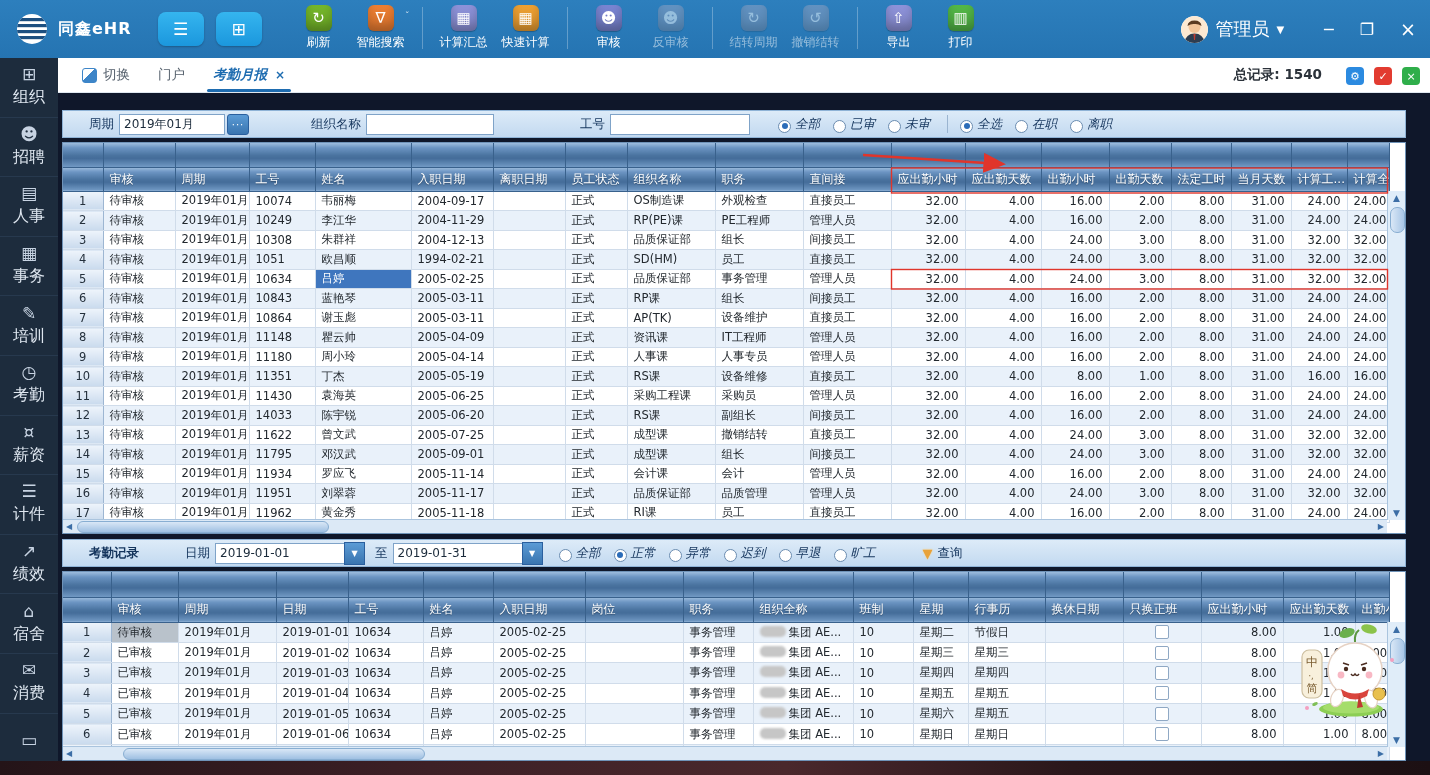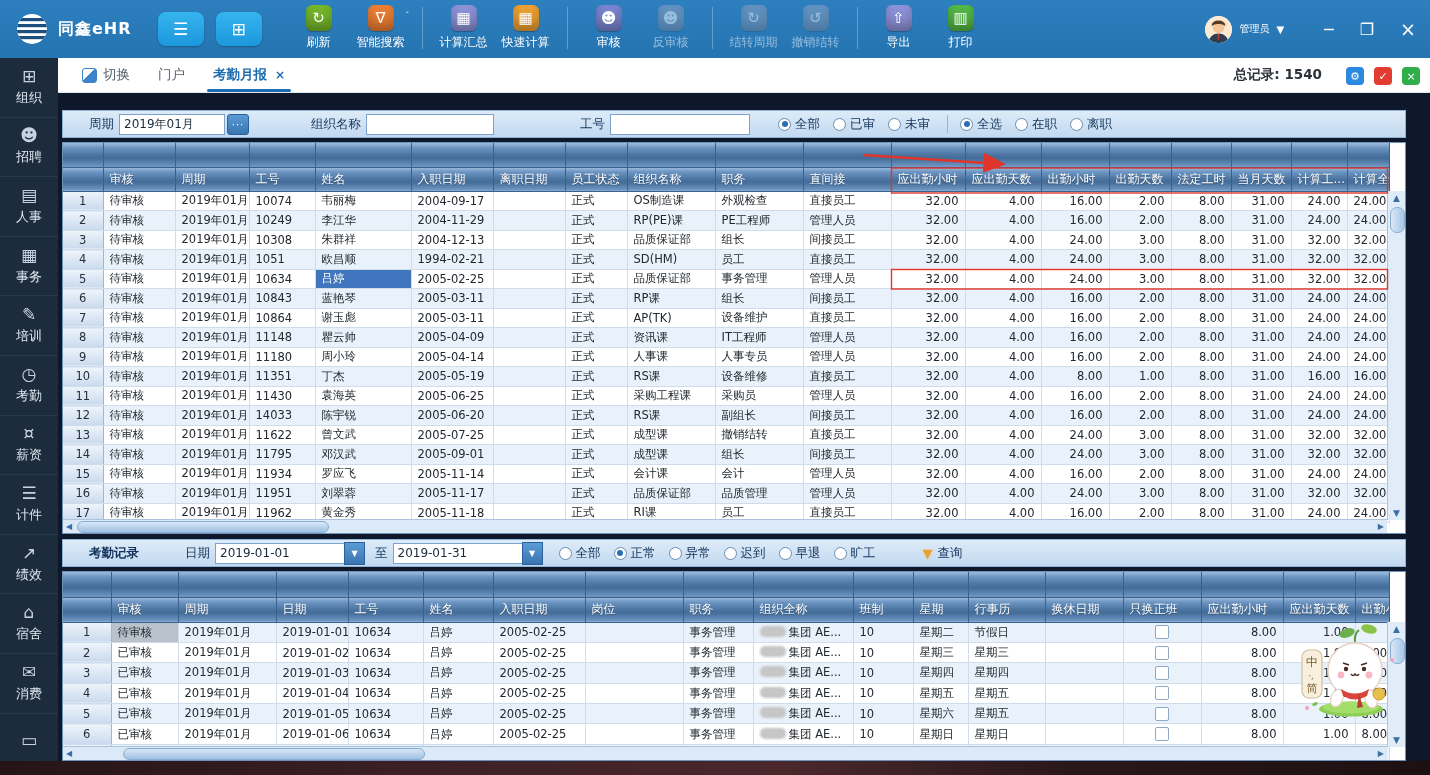--- a/index.html
+++ b/index.html
@@ -14,56 +14,56 @@
   .toolbar{display:flex;align-items:flex-start;margin-left:14px;height:48px;}
   .tb-sep{width:1px;height:42px;background:rgba(255,255,255,.28);margin:2px 10px 0;}
   .tb-btn{display:flex;flex-direction:column;align-items:center;width:62px;cursor:pointer;position:relative;}
   .tb-btn.disabled{opacity:.5;}
   .tb-ico{width:26px;height:26px;border-radius:6px;display:flex;align-items:center;justify-content:center;font-size:15px;color:#fff;box-shadow:inset 0 -6px 8px rgba(0,0,0,.18), 0 1px 1px rgba(0,0,0,.25);}
   .tb-lbl{font-size:12px;margin-top:3px;white-space:nowrap;}
   .tb-caret{position:absolute;right:2px;top:6px;font-size:9px;color:#dce9f5;}
   .tspacer{flex:1;}
   .user-wrap{display:flex;align-items:center;gap:7px;margin-right:40px;cursor:pointer;}
   .avatar{width:27px;height:27px;border-radius:50%;background:#fff;overflow:hidden;display:block;}
-  .user-name{font-size:10px;}
+  .user-name{font-size:18px;}
   .user-caret{font-size:10px;}
   .win-controls{display:flex;align-items:center;gap:26px;font-size:16px;}
   .win-controls span{cursor:pointer;}
 
   
   .mid{flex:1;display:flex;min-height:0;}
   .sidebar{width:58px;background:#1d2c3d;flex:0 0 58px;overflow:hidden;}
   .sb-item{height:58.6px;display:flex;flex-direction:column;align-items:center;justify-content:center;color:#dfe7f0;border-bottom:1px solid #27394e;cursor:pointer;}
   .sb-ico{font-size:17px;line-height:1;color:#c7d3e2;}
-  .sb-lbl{font-size:13px;margin-top:4px;}
+  .sb-lbl{font-size:16px;margin-top:4px;}
 
   .content{flex:1;display:flex;flex-direction:column;background:#0f172a;min-width:0;}
   
   .tabbar{height:34px;background:#fff;display:flex;align-items:center;padding:0 10px;border-bottom:1px solid #dfe7ef;flex:0 0 34px;}
   .tab{display:flex;align-items:center;gap:6px;padding:0 14px;height:100%;font-size:13.5px;color:#55606c;cursor:pointer;position:relative;}
-  .tab.active{color:#1e6cb0;font-weight:bold;}
+  .tab.active{color:#1e6cb0;font-weight:bold;font-style:italic;}
   .tab.active::after{content:"";position:absolute;left:8px;right:8px;bottom:0;height:3px;background:#1e6cb0;border-radius:2px;}
   .tab-close{color:#1e6cb0;font-size:12px;margin-left:2px;font-weight:bold;}
   .switch-ico{width:13px;height:13px;border:1.5px solid #3d85c8;border-radius:3px;background:linear-gradient(135deg,#fff 46%,#3d85c8 46%);display:inline-block;}
   .tabspacer{flex:1;}
   .total-rec{font-size:13.5px;color:#2b323a;font-weight:bold;margin-right:14px;}
   .mini-ico{width:18px;height:18px;display:inline-flex;align-items:center;justify-content:center;border-radius:4px;color:#fff;font-size:11px;margin-left:10px;cursor:pointer;}
 
   .work{flex:1;padding:12px 4px;min-height:0;}
 
   
   .fbar{height:28px;width:1344px;margin-top:5px;background:linear-gradient(180deg,#ddebf8,#c2d9f0);border:1px solid #8fb3d6;box-sizing:border-box;display:flex;align-items:center;font-size:12.5px;color:#14345c;padding-left:26px;}
   .flabel{margin-right:5px;white-space:nowrap;}
   .ftitle{font-weight:bold;margin-right:46px;}
   .fin{height:19px;border:1px solid #7fa3c8;background:#fff;font-size:12px;color:#1a2a3a;padding:0 4px;font-family:inherit;}
   .fbtn-dots{width:20px;height:19px;background:linear-gradient(180deg,#5b9bd5,#3a75b0);border:1px solid #2a5f9e;border-radius:3px;color:#fff;font-size:10px;display:flex;align-items:center;justify-content:center;margin-left:2px;cursor:pointer;letter-spacing:1px;}
   .fbtn-dd{width:19px;height:21px;background:linear-gradient(180deg,#5b9bd5,#3a75b0);border:1px solid #2a5f9e;color:#fff;font-size:8px;display:flex;align-items:center;justify-content:center;margin-left:-1px;cursor:pointer;}
   .fgap1{width:62px;}
   .fgap2{width:58px;}
-  .radio-item{display:flex;align-items:center;margin-right:13px;cursor:pointer;white-space:nowrap;}
+  .radio-item{display:flex;align-items:flex-end;margin-right:13px;cursor:pointer;white-space:nowrap;font-style:italic;}
   .radio{width:13px;height:13px;border-radius:50%;border:1px solid #6a8cb0;background:#fff;display:inline-block;position:relative;margin-right:4px;box-sizing:border-box;}
   .radio.on::after{content:"";position:absolute;left:2.5px;top:2.5px;width:6px;height:6px;border-radius:50%;background:#2b6cb8;}
   .fsep{width:1px;height:18px;background:#9ab4d0;margin:0 12px 0 4px;}
   .query-btn{display:flex;align-items:center;gap:5px;margin-left:34px;cursor:pointer;}
   .query-ico{color:#e8a23a;font-size:13px;text-shadow:0 0 2px #ffd27a;}
 
   
   .grid{position:relative;width:1344px;background:#fff;border:1px solid #6f93b8;box-sizing:border-box;overflow:hidden;margin-top:4px;}
   .grid-main{height:392px;}
   .grid-bot{height:190px;}

